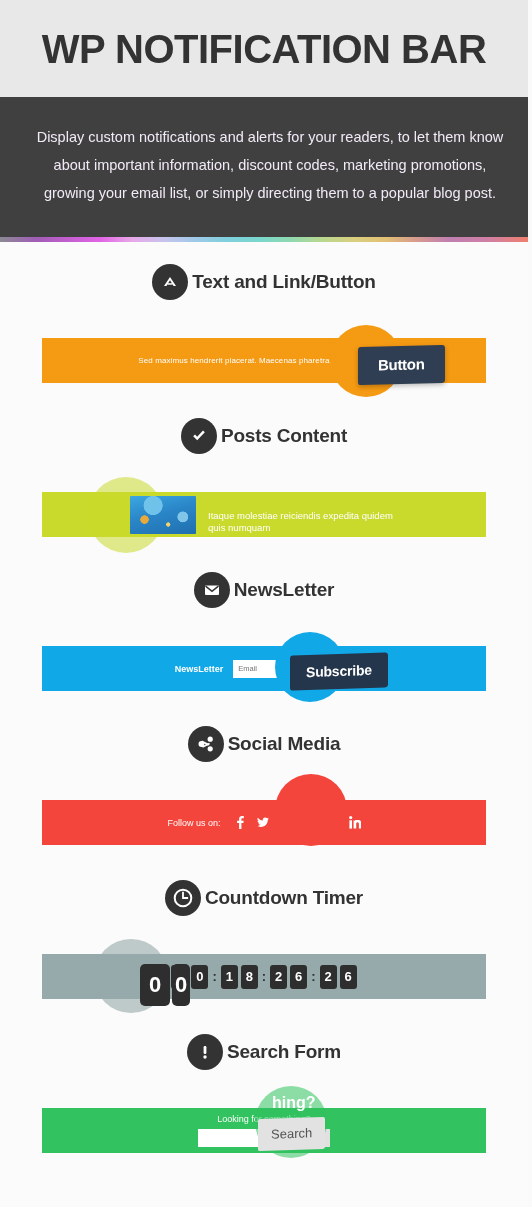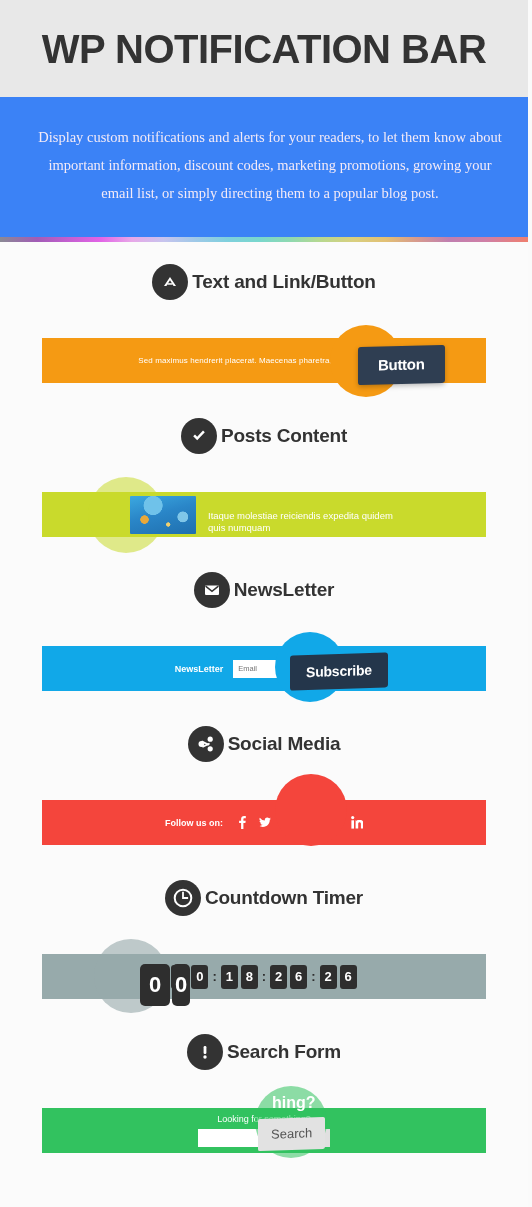--- a/index.html
+++ b/index.html
@@ -24,24 +24,23 @@
     font-size: 40px;
     font-weight: bold;
     letter-spacing: -0.5px;
     color: #333333;
     text-align: center;
     line-height: 1;
   }
 
   
   .intro {
-    background: #3b82f6;
+    background: #404040;
     padding: 26px 22px 30px 34px;
     position: relative;
-    font-family: Liberation Serif, serif;
   }
   .intro-text {
     color: #f3eaf7;
     font-size: 14.5px;
     line-height: 28px;
     text-align: center;
   }
   .rainbow {
     height: 5px;
     width: 100%;
@@ -202,21 +201,21 @@
     border-radius: 3px;
     padding: 9px 16px 10px 16px;
     transform: skewY(-2deg);
     letter-spacing: -0.2px;
     overflow: hidden;
     white-space: nowrap;
   }
 
   
   .social-row { display: flex; align-items: center; gap: 11px; }
-  .social-label { color: #fff; font-size: 9px; font-weight: bold; margin-right: 2px; }
+  .social-label { color: #fff; font-size: 9px; font-weight: normal; margin-right: 2px; }
   .social-ico { width: 12px; height: 13px; fill: #ffffff; display: block; }
   .lens-red {
     background: #f4453c;
     width: 72px; height: 72px;
     left: 275px; top: -14px;
   }
 
   
   .cd-row { display: flex; align-items: center; gap: 3px; }
   .cd-digit {

